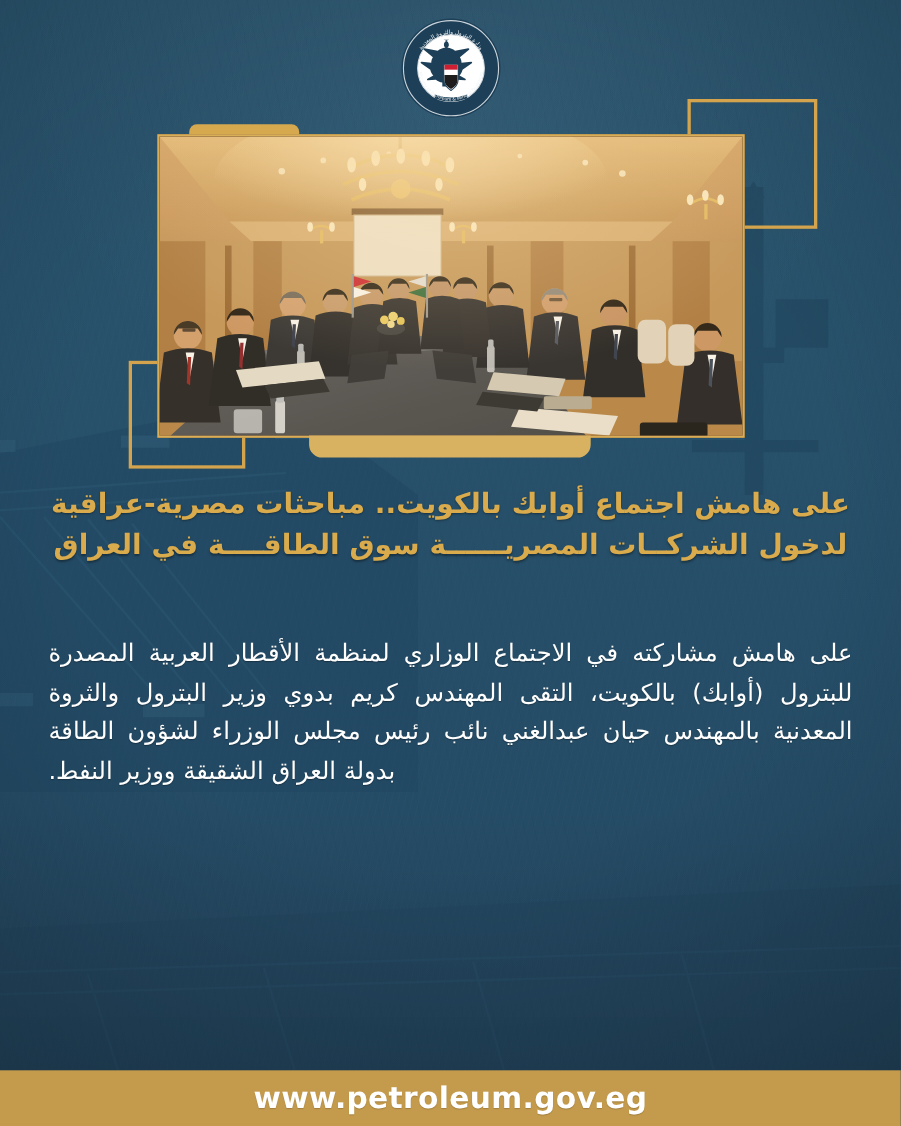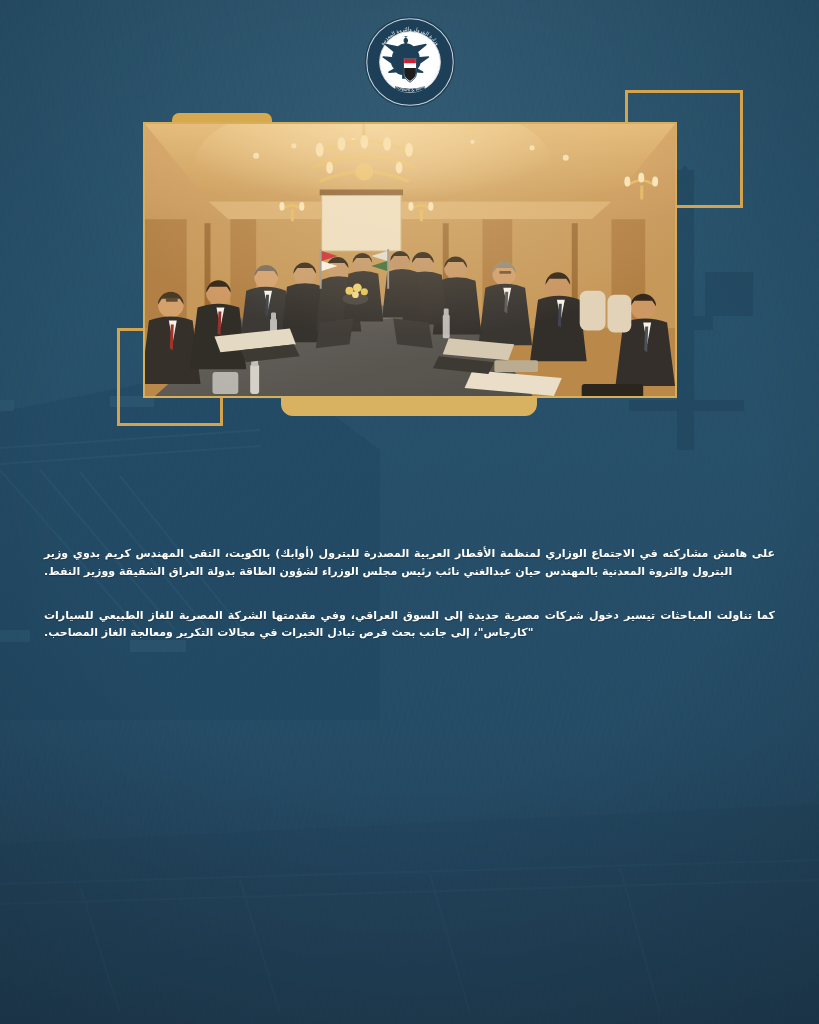--- a/index.html
+++ b/index.html
@@ -142,25 +142,26 @@
   .body-wrap {
     position: absolute;
     left: 44px; right: 44px;
     top: 545px;
     direction: rtl;
     text-align: justify;
     text-align-last: left;
   }
   .para {
     color: #ffffff;
-    font-size: 11px;
-    font-weight: 700;
+    font-size: 22px;
+    font-weight: 400;
     line-height: 1.62;
     margin-bottom: 26px;
     text-shadow: 0 1px 1px rgba(0,0,0,.30);
+    margin-top: 32px;
   }
   .para:last-child { margin-bottom: 0; }
 
   
   .footer {
     position: absolute;
     left: 0; right: 0; bottom: 0;
     height: 51px;
     background: #c49b4c;
     display: flex;
@@ -519,20 +520,26 @@
         <rect x="440" y="262" width="62" height="14" rx="3" fill="#15171c"></rect>
       </g>
 
       <rect width="534" height="276" fill="#c98a2c" opacity=".12"></rect>
       <rect width="534" height="276" fill="url(#glow)" opacity=".35"></rect>
     </svg>
   </div>
 
   <div class="tab-bottom"></div>
 
+  <h1 class="headline">
+    <span class="ln ln1">على هامش اجتماع أوابك بالكويت.. مباحثات مصرية-عراقية</span>
+    <span class="ln ln2">لدخول الشركــات المصريــــــة سوق الطاقــــة في العراق</span>
+  </h1>
 
   <div class="body-wrap">
     <p class="para">على هامش مشاركته في الاجتماع الوزاري لمنظمة الأقطار العربية المصدرة للبترول (أوابك) بالكويت، التقى المهندس كريم بدوي وزير البترول والثروة المعدنية بالمهندس حيان عبدالغني نائب رئيس مجلس الوزراء لشؤون الطاقة بدولة العراق الشقيقة ووزير النفط.</p>
-    <p class="para">كما تناولت المباحثات تيسير دخول شركات مصرية جديدة إلى السوق العراقي، وفي مقدمتها الشركة المصرية للغاز الطبيعي للسيارات "كارجاس"، إلى جانب بحث فرص تبادل الخبرات في مجالات التكرير ومعالجة الغاز المصاحب.</p>
   </div>
 
+  <div class="footer">
+    <span class="footer-url">www.petroleum.gov.eg</span>
+  </div>
 
 </div>
 
 </body></html>

